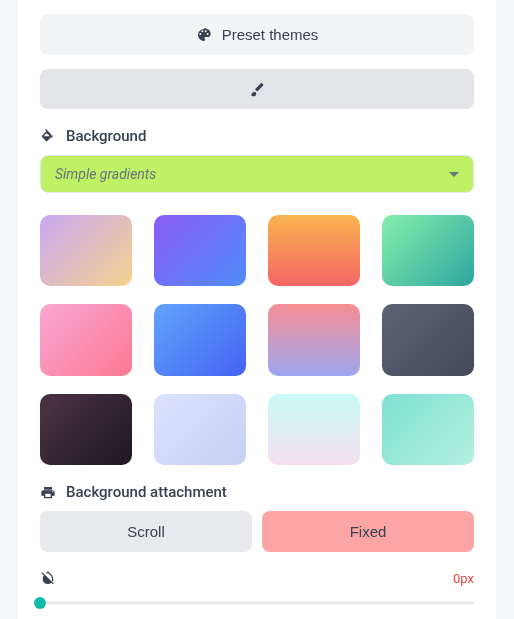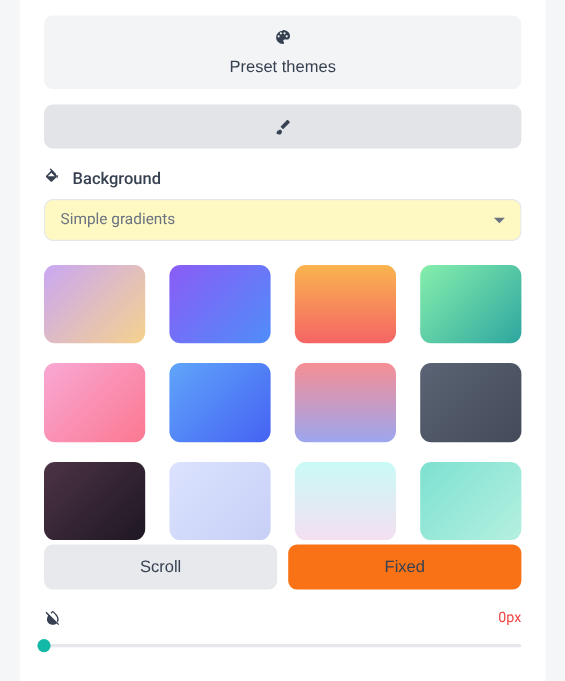--- a/index.html
+++ b/index.html
@@ -24,30 +24,29 @@
     border-radius: 8px;
     padding: 12px 10px;
     font-size: 15px;
     color: #374151;
     display: flex;
     align-items: center;
     justify-content: center;
     gap: 10px;
     cursor: pointer;
     margin-bottom: 14px;
-    flex-direction: column;
   }
   .tab-btn.active {
     background: #e2e4e8;
     font-weight: 500;
   }
   .tab-btn svg { width: 16px; height: 16px; fill: #374151; }
   .section-header {
     display: flex;
-    align-items: flex-start;
+    align-items: flex-end;
     gap: 10px;
     margin: 18px 0 10px 0;
     font-size: 15px;
     color: #374151;
     font-weight: 500;
   }
   .section-header .value-right {
     margin-left: auto;
     font-size: 13px;
     color: #ef4444;
@@ -58,21 +57,22 @@
     width: 100%;
     border: 1px solid #e5e7eb;
     border-radius: 8px;
     padding: 10px 14px;
     font-size: 14px;
     color: #6b7280;
     display: flex;
     align-items: center;
     justify-content: space-between;
     cursor: pointer;
-    background: #fef9c3;
+    background: #bef264;
+    font-style: italic;
   }
   .select .caret {
     width: 0; height: 0;
     border-left: 5px solid transparent;
     border-right: 5px solid transparent;
     border-top: 5px solid #6b7280;
   }
   .swatches {
     display: grid;
     grid-template-columns: repeat(4, 1fr);
@@ -85,21 +85,21 @@
     border-radius: 10px;
     cursor: pointer;
   }
   .seg-group {
     display: flex;
     gap: 10px;
     margin-top: 4px;
   }
   .seg-btn {
     flex: 1;
-    background: #f97316;
+    background: #fca5a5;
     border: none;
     border-radius: 8px;
     padding: 12px 10px;
     font-size: 15px;
     color: #374151;
     cursor: pointer;
   }
   .seg-btn.active {
     background: #e7e9ec;
     font-weight: 500;
@@ -167,20 +167,26 @@
       <div class="swatch" style="background: linear-gradient(135deg, rgb(249, 168, 212), rgb(251, 120, 145));"></div>
       <div class="swatch" style="background: linear-gradient(135deg, rgb(96, 165, 250), rgb(69, 98, 243));"></div>
       <div class="swatch" style="background: linear-gradient(rgb(246, 142, 148), rgb(156, 166, 239));"></div>
       <div class="swatch" style="background: linear-gradient(135deg, rgb(91, 100, 116), rgb(67, 74, 89));"></div>
       <div class="swatch" style="background: linear-gradient(135deg, rgb(76, 51, 70), rgb(30, 23, 34));"></div>
       <div class="swatch" style="background: linear-gradient(135deg, rgb(219, 227, 255), rgb(200, 207, 246));"></div>
       <div class="swatch" style="background: linear-gradient(rgb(201, 250, 246), rgb(245, 223, 241));"></div>
       <div class="swatch" style="background: linear-gradient(135deg, rgb(125, 225, 209), rgb(181, 240, 224));"></div>
     </div>
 
+  <div class="section-header">
+    <svg viewBox="0 0 24 24">
+        <path d="M19 8H5c-1.7 0-3 1.3-3 3v5h4v4h12v-4h4v-5c0-1.7-1.3-3-3-3zm-3 10H8v-5h8v5zm3-7a1 1 0 1 1 0-2 1 1 0 0 1 0 2zM18 3H6v4h12V3z"></path>
+      </svg>
+    <span>Background attachment</span>
+  </div>
 
   <div class="seg-group">
     <button class="seg-btn active">Scroll</button>
     <button class="seg-btn">Fixed</button>
   </div>
 
   <div class="section-header">
     <svg viewBox="0 0 24 24">
         <path d="M12 4c3.9 3.5 6 6.7 6 9.5 0 .9-.2 1.8-.5 2.6l1.5 1.5c.6-1.2 1-2.6 1-4.1C20 9.5 17 5.6 12 1.7 10.8 2.6 9.8 3.5 8.9 4.4l1.4 1.4C10.8 5.2 11.4 4.6 12 4zM3.3 3.3 2 4.6l3.6 3.6C4.6 10 4 11.8 4 13.5 4 18 7.6 21 12 21c2 0 3.8-.6 5.2-1.8l2.2 2.2 1.3-1.3L3.3 3.3z"></path>
       </svg>

